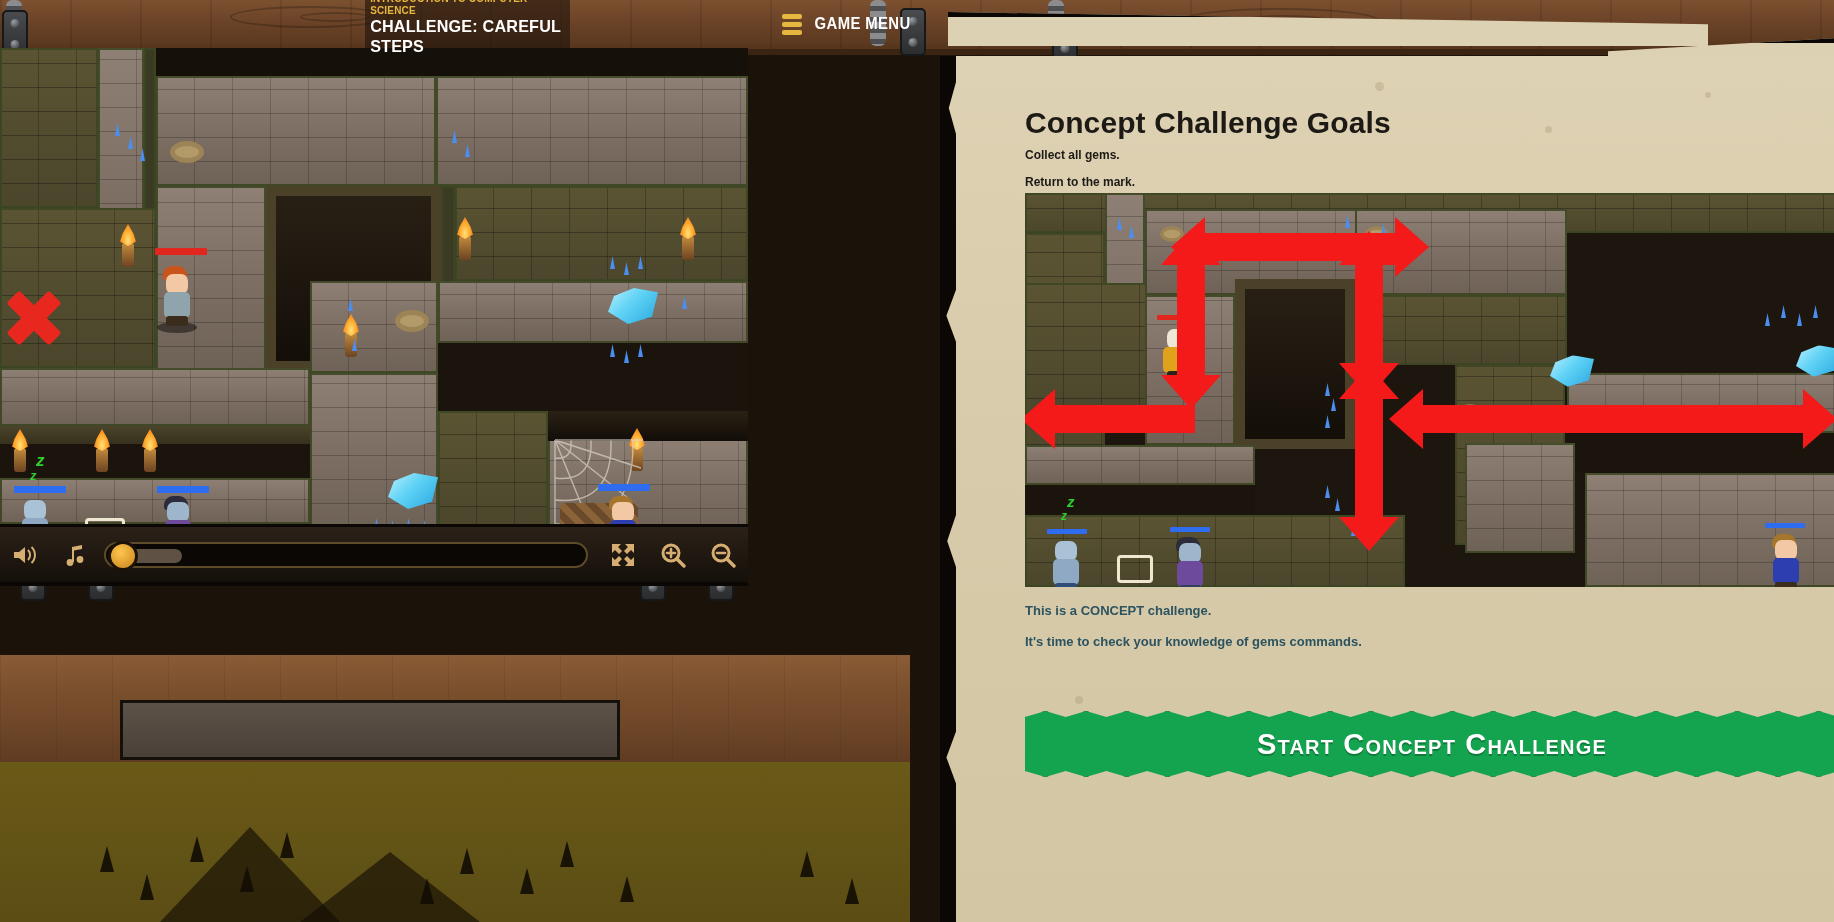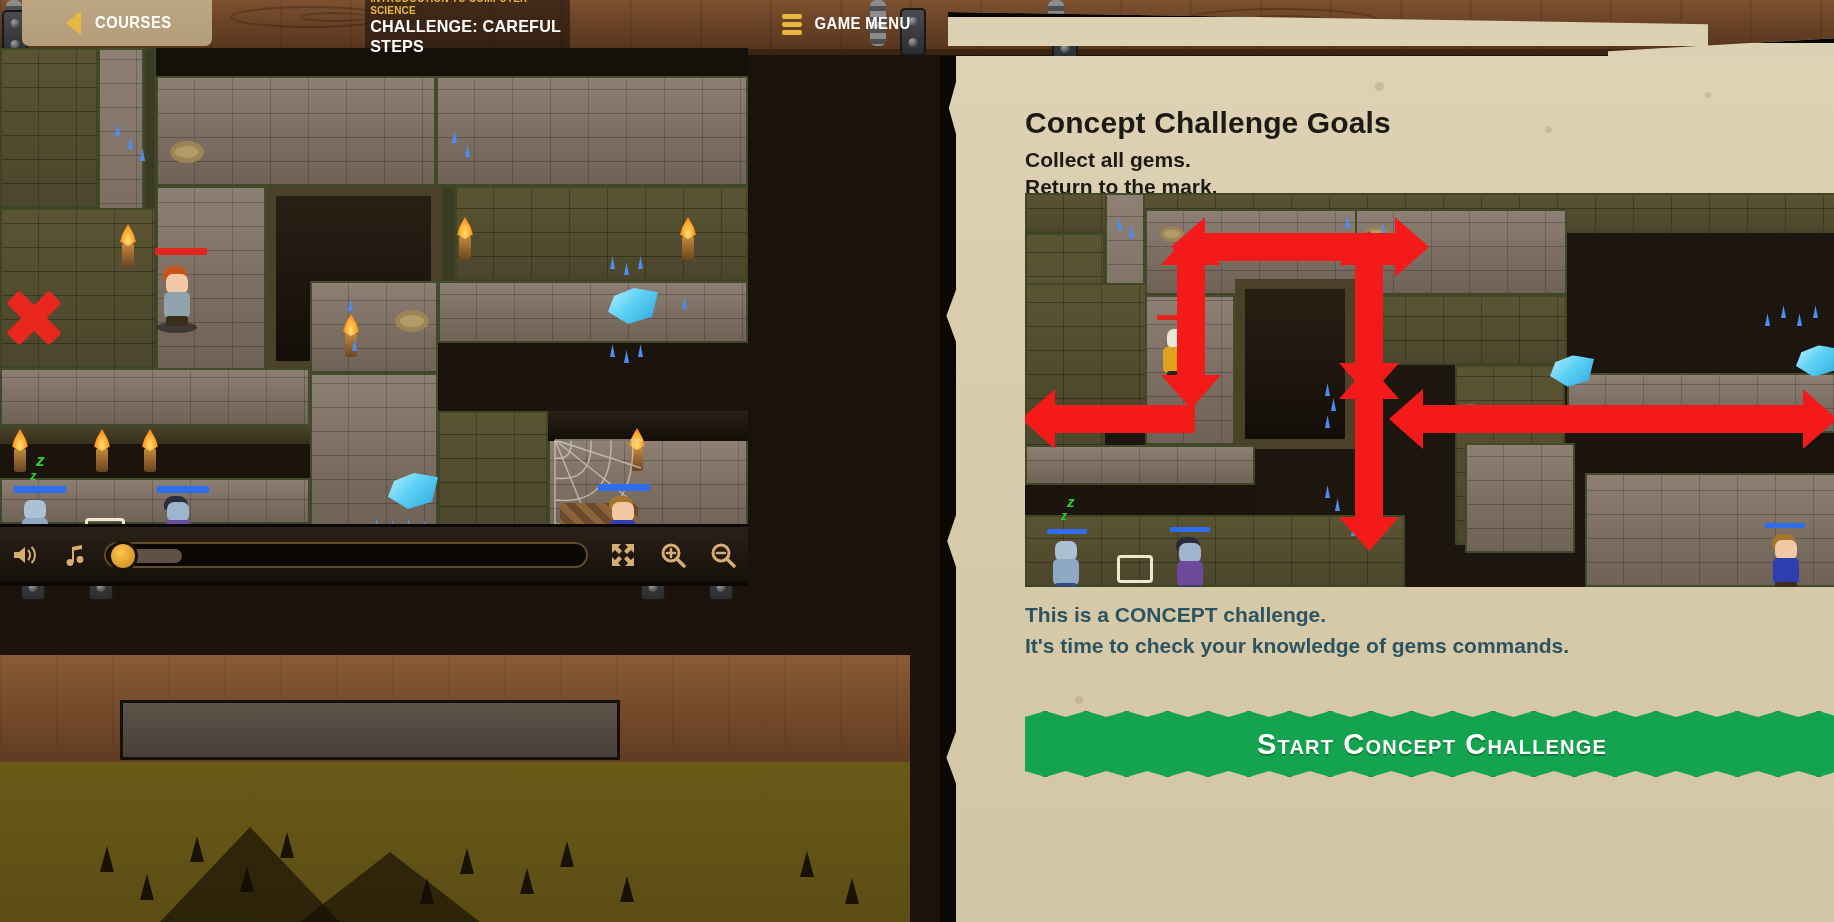--- a/index.html
+++ b/index.html
@@ -213,21 +213,21 @@
     clip-path:polygon(0 0,100% 0,100% 3%,55% 6%,100% 9%,100% 27%,40% 30%,100% 33%,
       100% 53%,45% 56%,100% 59%,100% 78%,40% 81%,100% 84%,100% 100%,0 100%);
   }
   .paper-speck{ position:absolute; border-radius:50%; background:rgba(165,148,112,.35); }
 
   h1.panel-title{
     position:absolute; left:80px; top:50px;
     font-size:30px; font-weight:bold; color:#1d1a16; letter-spacing:.1px;
   }
   .goal-line{
-    position:absolute; left:80px; font-size:21px; font-weight:bold; color:#1d1a16;
+    position:absolute; left:80px; font-size:12px; font-weight:bold; color:#1d1a16;
   }
   .goal-line.g1{ top:92px; }
   .goal-line.g2{ top:119px; }
 
   .conceptimg{
     position:absolute; left:80px; top:137px; width:814px; height:394px;
     background:#1c160e; overflow:hidden;
   }
   .arrow{ position:absolute; background:#f41a1a; }
   .arrow-h{ height:28px; }
@@ -236,21 +236,21 @@
   .ahead.right{ border-top:30px solid transparent;border-bottom:30px solid transparent;
                 border-left:34px solid #f41a1a; }
   .ahead.left{ border-top:30px solid transparent;border-bottom:30px solid transparent;
                border-right:34px solid #f41a1a; }
   .ahead.up{ border-left:30px solid transparent;border-right:30px solid transparent;
              border-bottom:34px solid #f41a1a; }
   .ahead.down{ border-left:30px solid transparent;border-right:30px solid transparent;
                border-top:34px solid #f41a1a; }
 
   .desc{
-    position:absolute; left:80px; font-size:21px; font-weight:bold; color:#2c5360;
+    position:absolute; left:80px; font-size:13px; font-weight:bold; color:#2c5360;
   }
   .desc.d1{ top:547px; } .desc.d2{ top:578px; } .desc.d3{ top:609px; }
 
   .startbtn{
     position:absolute; left:80px; top:655px; width:814px; height:66px;
     background:#14a34e; cursor:pointer;
     display:flex; align-items:center; justify-content:center;
     box-shadow:0 0 0 3px #0b1a10;
     clip-path:polygon(0 6px, 2.5% 0, 5% 6px, 7.5% 0, 10% 6px, 12.5% 0, 15% 6px,
       17.5% 0, 20% 6px, 22.5% 0, 25% 6px, 27.5% 0, 30% 6px, 32.5% 0, 35% 6px,
@@ -335,24 +335,20 @@
       <i class="t"></i>
       <i class="b"></i>
     </div>
   <div class="bolt-plate" style="left:708px;top:553px;">
       <i class="t"></i>
       <i class="b"></i>
     </div>
 
   <div class="topbar">
 
-    <div class="courses-btn">
-      <div class="tri-left"></div>
-      <span>COURSES</span>
-    </div>
 
     <div class="title-block">
       <div class="title-sub">INTRODUCTION TO COMPUTER SCIENCE</div>
       <div class="title-main">CHALLENGE: CAREFUL STEPS</div>
     </div>
 
     <div class="gamemenu">
       <div class="burger">
           <i></i>
           <i></i>

